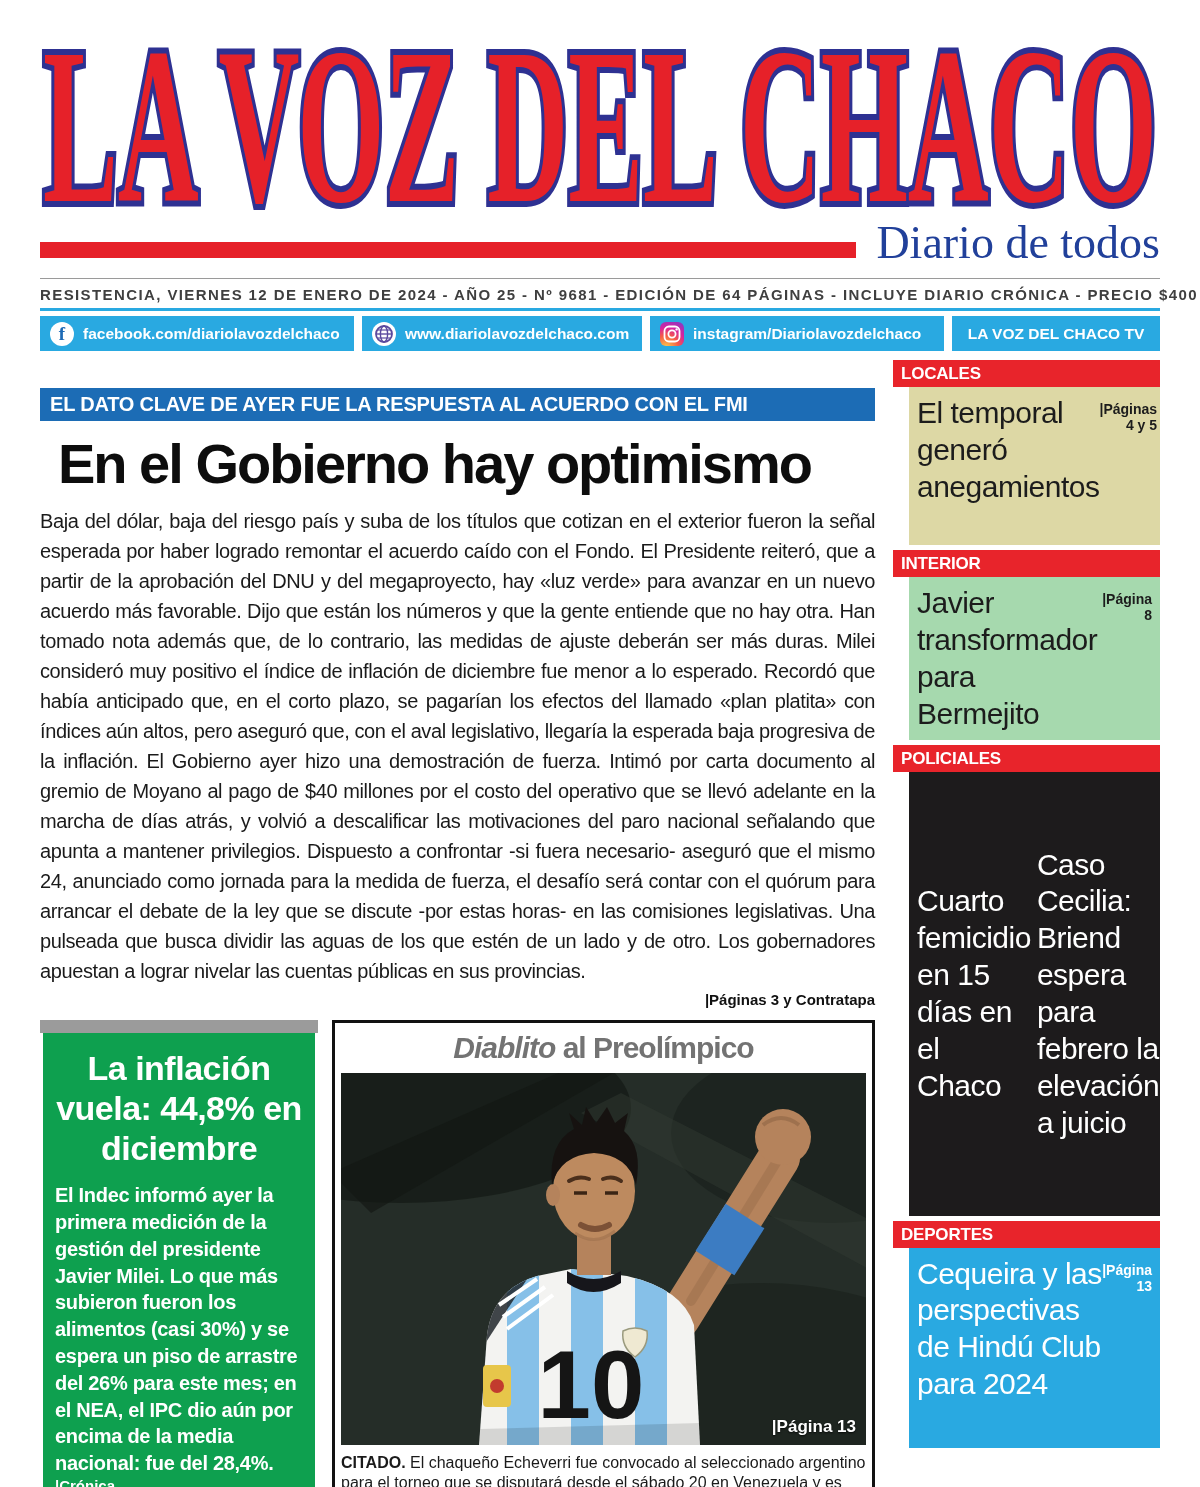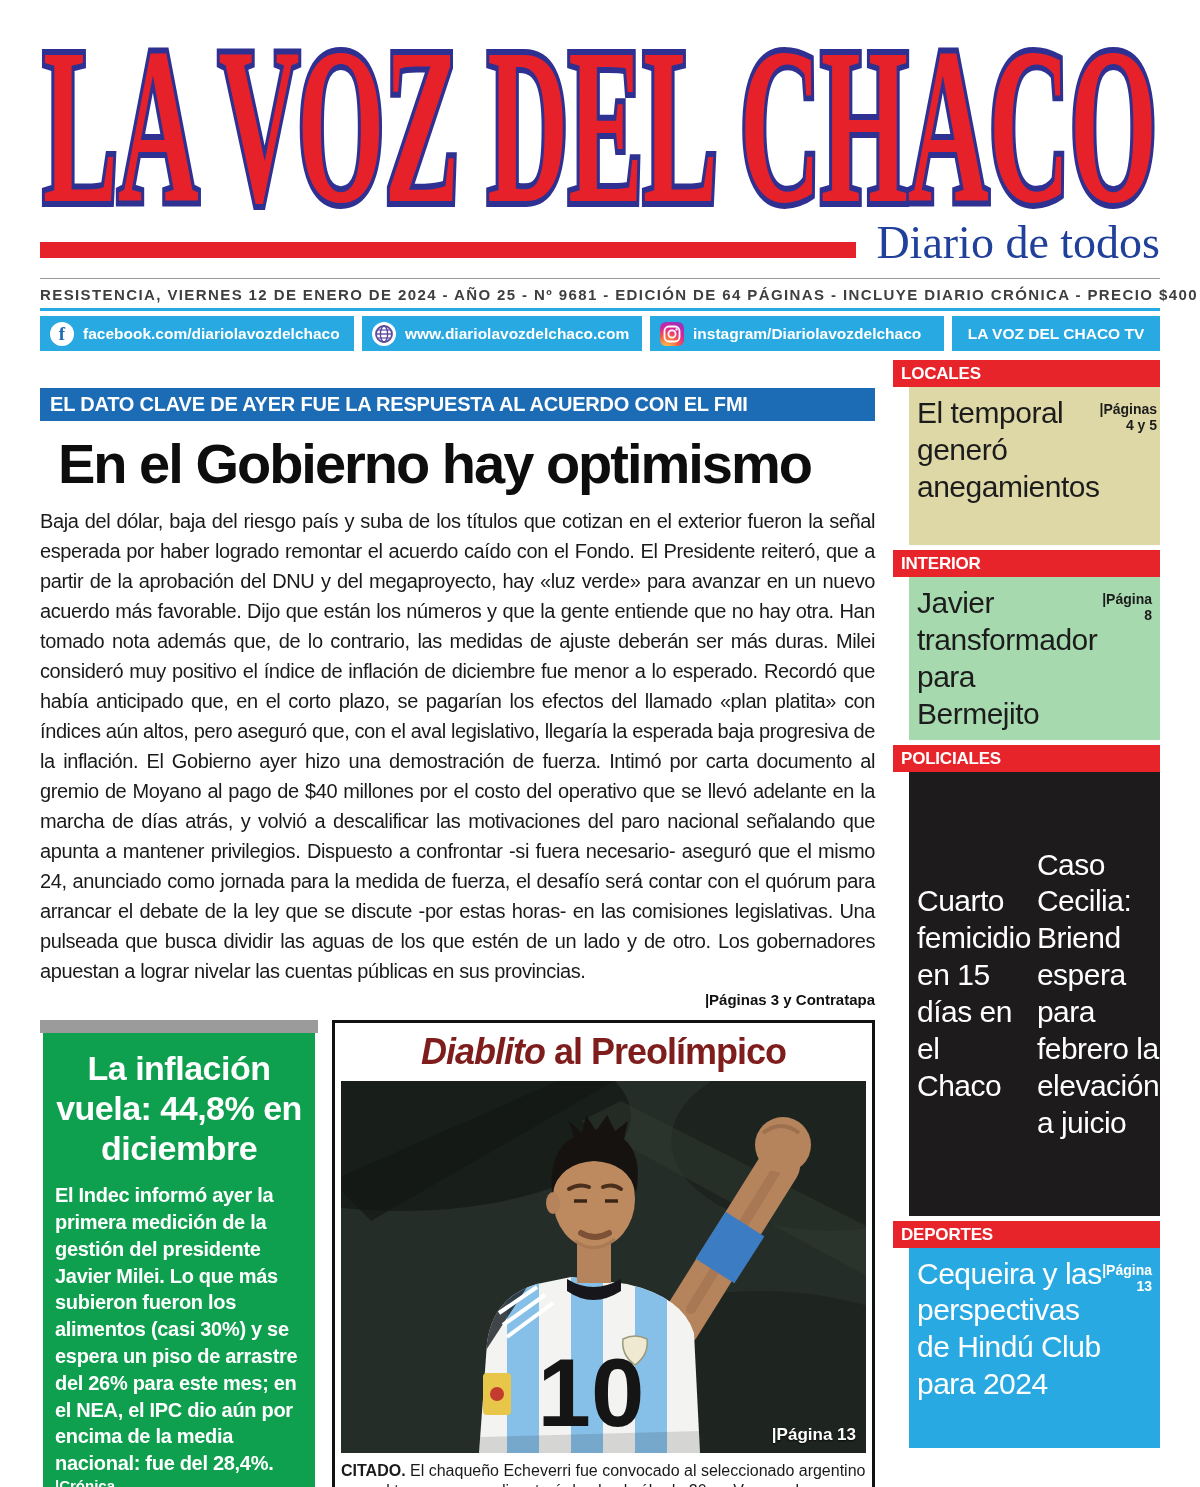--- a/index.html
+++ b/index.html
@@ -63,21 +63,21 @@
   .inflation-wrap { width:278px; }
   .inflation-graybar { height:13px; background:#9b9b9b; }
   .inflation-box {
     background:#0ea04f; color:#fff; margin:0 3px; min-height:462px; padding:16px 12px 10px 12px;
     display:flex; flex-direction:column;
   }
   .inflation-title { font-size:34px; font-weight:bold; text-align:center; line-height:1.17; letter-spacing:-0.5px; }
   .inflation-body { font-size:20px; font-weight:bold; line-height:1.34; margin-top:14px; letter-spacing:-0.3px; }
   .inflation-src { text-align:left; font-weight:bold; font-size:15px; margin-top:auto; }
   .photo-box { flex:1; border:3px solid #111; background:#fff; padding:5px 6px 8px 6px; }
-  .photo-title { text-align:center; font-size:36px; font-weight:bold; letter-spacing:-1px; margin:3px 0 8px 0; color:#7f1d1d; }
+  .photo-title { text-align:center; font-size:30px; font-weight:bold; letter-spacing:-1px; margin:3px 0 8px 0; color:#737373; }
   .photo-title .it { font-style:italic; }
   .photo-frame { position:relative; height:372px; overflow:hidden; background:#242c27; }
   .photo-frame svg { position:absolute; inset:0; width:100%; height:100%; }
   .photo-pageref {
     position:absolute; right:10px; bottom:8px; color:#fff; font-weight:bold; font-size:17px;
     text-shadow:0 1px 2px rgba(0,0,0,.8);
   }
   .photo-caption { font-size:16px; line-height:1.28; margin-top:8px; color:#1a1a1a; }
   .photo-caption .lead { font-weight:bold; }
   

